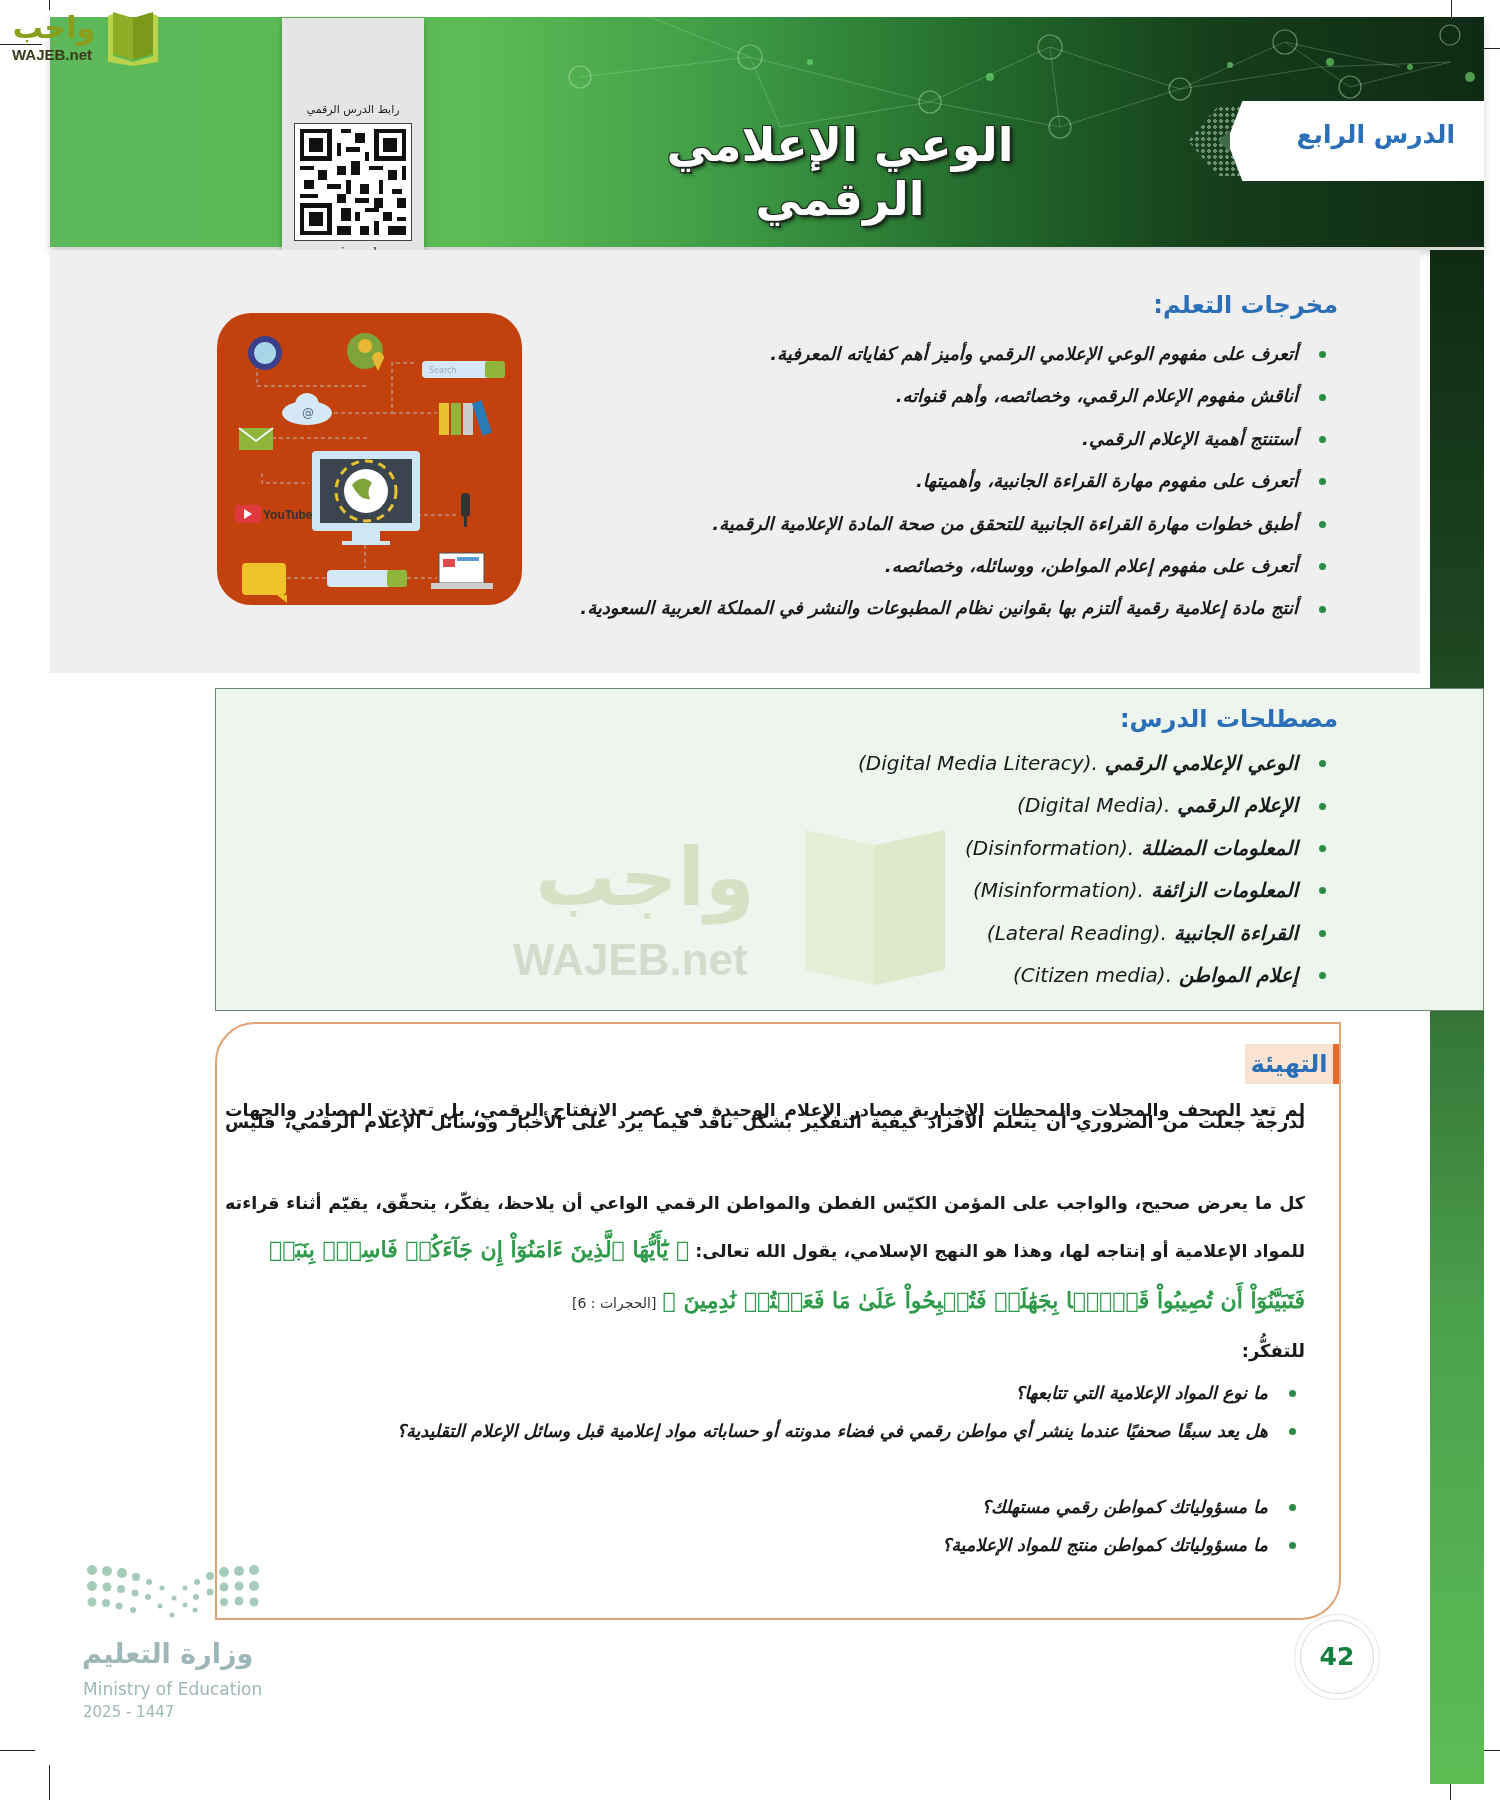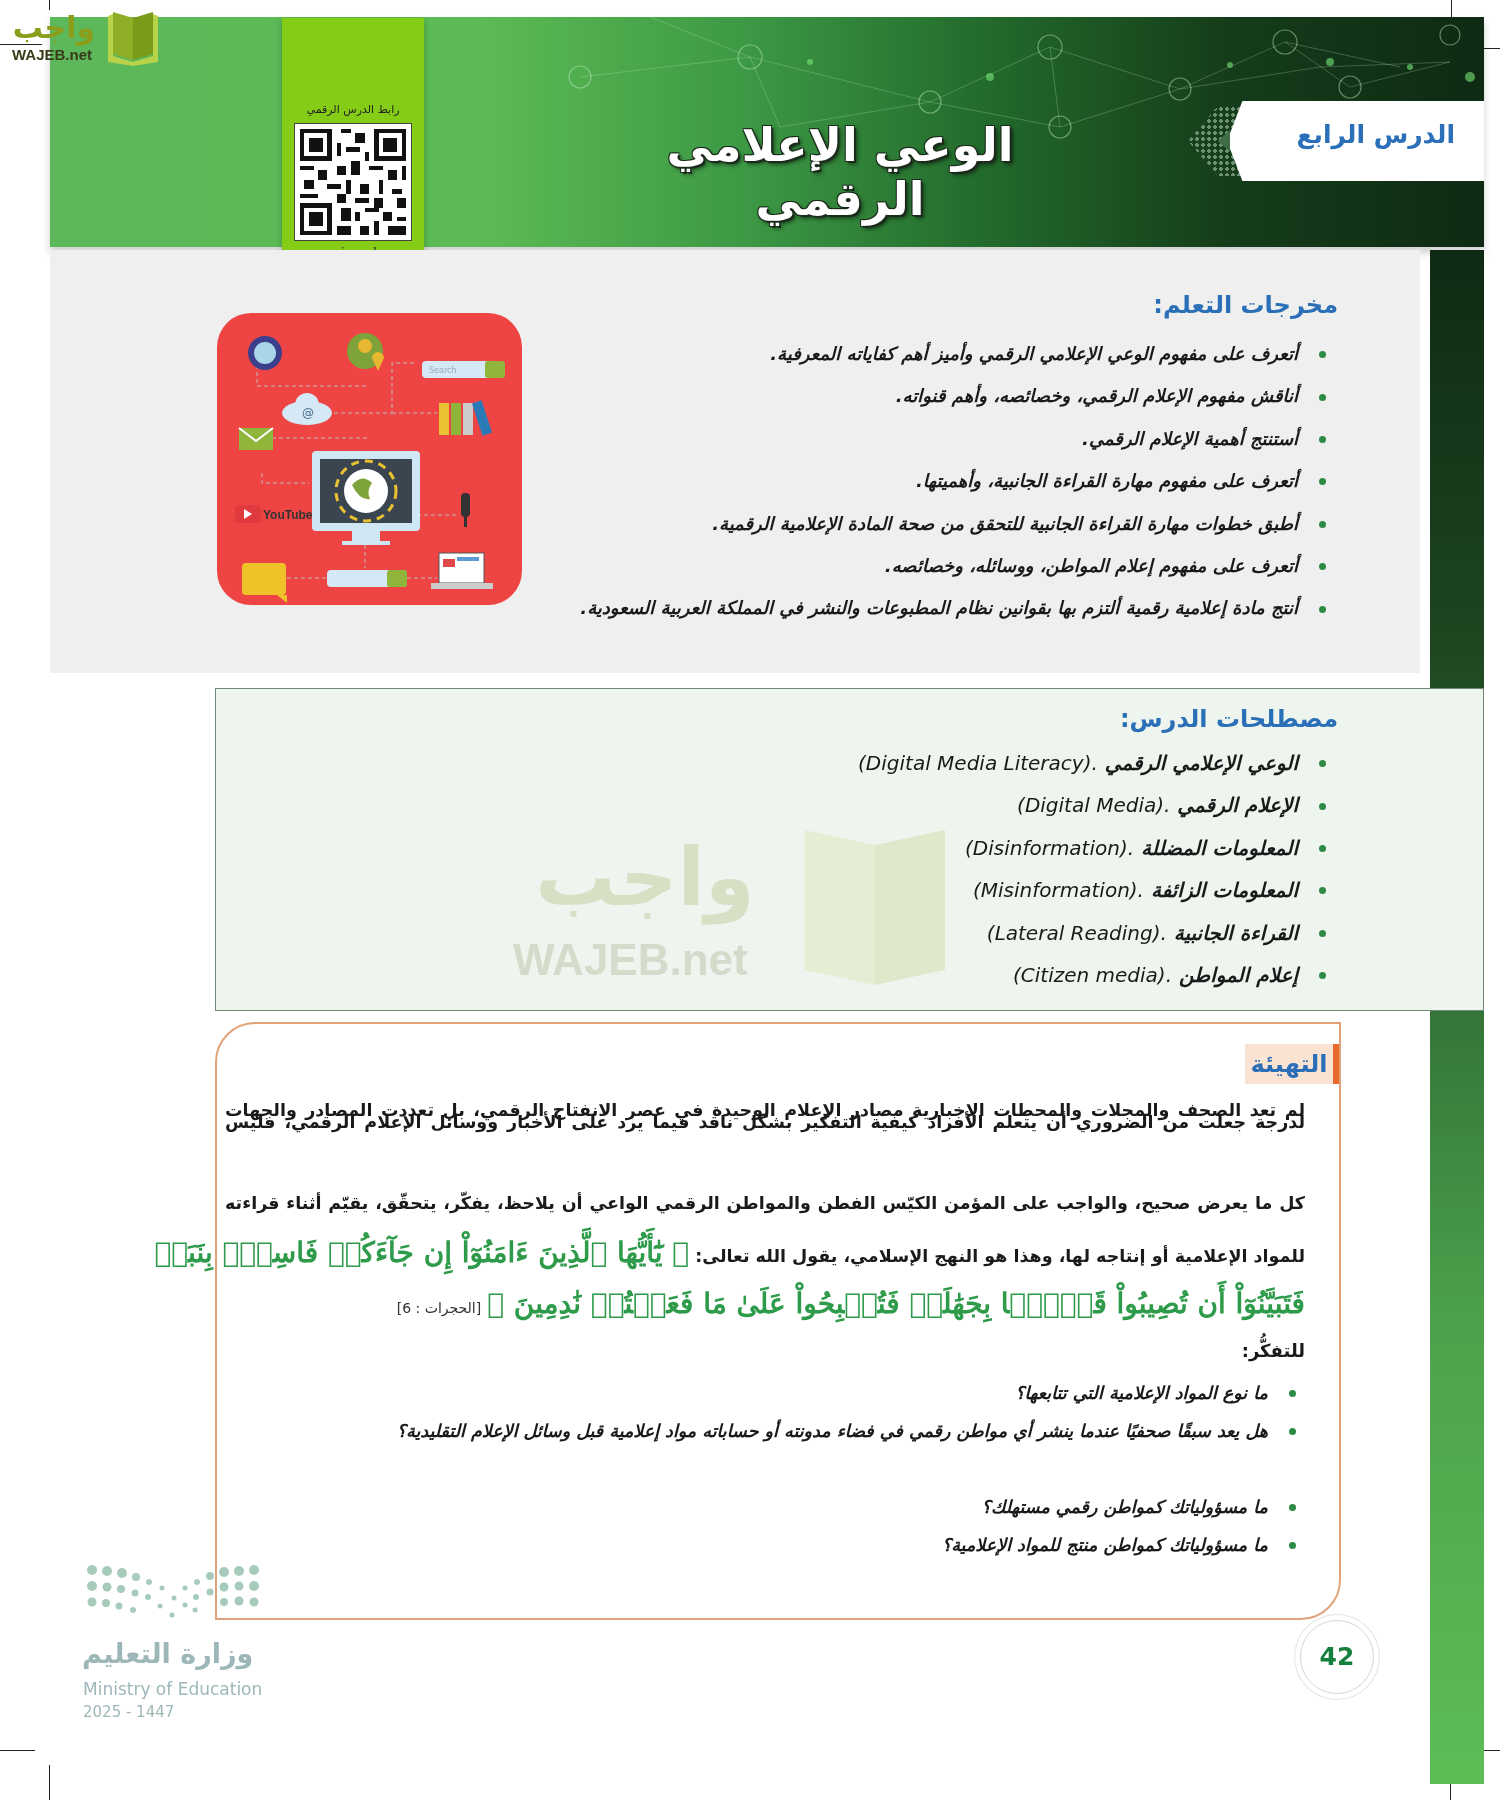--- a/index.html
+++ b/index.html
@@ -19,50 +19,50 @@
   .lesson-tab{position:absolute;left:1227px;top:101px;width:257px;height:80px;background:#fff;
     clip-path:polygon(6% 0,100% 0,100% 100%,6% 100%,0 50%);}
   .lesson-tab-dots{position:absolute;left:1188px;top:106px;width:60px;height:70px;
     background-image:radial-gradient(circle,#6f8f73 1.6px,transparent 2px);background-size:6px 6px;
     clip-path:polygon(50% 0,100% 0,100% 100%,50% 100%,0 50%);}
   .lesson-arrow{position:absolute;left:1218px;top:130px;width:0;height:0;border-top:11px solid transparent;
     border-bottom:11px solid transparent;border-right:12px solid #3f6b47;}
   .lesson-label{position:absolute;left:1255px;top:120px;width:200px;text-align:right;direction:rtl;
     color:#2a6fb7;font-weight:bold;font-size:25px;}
   
-  .qr-card{position:absolute;left:282px;top:18px;width:142px;height:252px;background:#84cc16;
+  .qr-card{position:absolute;left:282px;top:18px;width:142px;height:252px;background:#e5e5e5;
     box-shadow:0 3px 6px rgba(0,0,0,0.25);}
   .qr-caption{position:absolute;left:0;top:85px;width:142px;text-align:center;direction:rtl;font-size:11px;color:#222;}
   .qr-box{position:absolute;left:12px;top:105px;width:116px;height:116px;border:1px solid #444;background:#fff;}
   .qr-url{position:absolute;left:0;top:226px;width:142px;text-align:center;font-family:"Liberation Serif",serif;font-size:15px;color:#333;}
   
   .wajeb{position:absolute;left:8px;top:4px;width:180px;height:62px;}
   
   .outcomes{position:absolute;left:50px;top:250px;width:1370px;height:423px;background:#efefef;}
   .outcomes-title{position:absolute;right:162px;top:291px;direction:rtl;color:#2a6fb7;font-weight:bold;font-size:24px;}
   .bullets{position:absolute;direction:rtl;margin:0;padding:0;list-style:none;}
   .bullets li{position:relative;padding-right:34px;font-weight:bold;font-size:18px;white-space:nowrap;font-style:italic;}
   .bullets li .dot{position:absolute;right:6px;top:50%;width:7px;height:7px;margin-top:-3px;border-radius:50%;background:#2e8b45;}
   .out-list{right:168px;top:333px;}
   .out-list li{height:42.4px;line-height:42px;}
-  .illus{position:absolute;left:217px;top:313px;width:305px;height:292px;background:#ef4444;border-radius:34px;}
+  .illus{position:absolute;left:217px;top:313px;width:305px;height:292px;background:#c2410c;border-radius:34px;}
   
   .terms{position:absolute;left:215px;top:688px;width:1267px;height:321px;background:#eef5ee;border:1px solid #6f8a74;}
   .terms-title{position:absolute;right:162px;top:705px;direction:rtl;color:#2a6fb7;font-weight:bold;font-size:24px;}
   .terms-list{right:168px;top:742px;}
   .terms-list li{height:42.4px;line-height:42px;font-size:20px;}
   .terms-list li .en{font-weight:normal;font-family:"DejaVu Sans",sans-serif;}
   .watermark{position:absolute;left:505px;top:810px;width:460px;height:180px;opacity:0.55;}
   
   .tahyia{position:absolute;left:215px;top:1022px;width:1122px;height:594px;border:2px solid #e0a277;border-radius:40px 0 40px 0;background:#fff;}
   .tahyia-label{position:absolute;left:1245px;top:1044px;width:88px;height:40px;background:#fbe3d3;border-right:6px solid #e8692b;
     color:#2a6fb7;font-weight:bold;font-size:24px;text-align:center;line-height:40px;direction:rtl;}
   .para{position:absolute;right:195px;width:1080px;direction:rtl;text-align:justify;text-align-last:justify;font-weight:bold;font-size:17.5px;white-space:nowrap;}
   .para.last{text-align-last:right;}
-  .quran{color:#2e9b4a;font-family:"DejaVu Serif",serif;font-weight:bold;font-size:28px;}
+  .quran{color:#2e9b4a;font-family:"DejaVu Serif",serif;font-weight:bold;font-size:22px;}
   .ref{font-size:14px;font-weight:normal;color:#333;}
   .think-label{position:absolute;right:195px;top:1340px;direction:rtl;font-weight:bold;font-size:18px;}
   .think-list{right:198px;top:1374px;}
   .think-list li{height:38px;line-height:38px;font-size:17.5px;}
   .think-list li.wrap{height:76px;white-space:normal;width:970px;line-height:38px;}
   
   .moe{position:absolute;left:82px;top:1560px;width:200px;height:170px;}
   .moe-ar{position:absolute;left:82px;top:1638px;width:185px;text-align:left;color:#9db7b8;font-size:27px;direction:rtl;font-weight:bold;}
   .moe-en{position:absolute;left:83px;top:1679px;color:#9db7b8;font-size:17px;font-family:"DejaVu Sans",sans-serif;}
   .moe-year{position:absolute;left:83px;top:1703px;color:#9db7b8;font-size:15px;}

